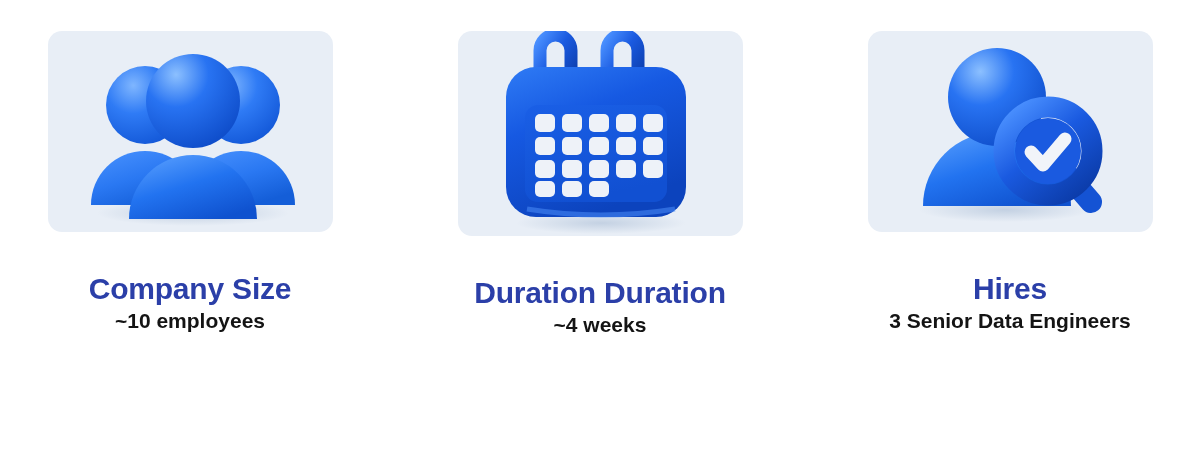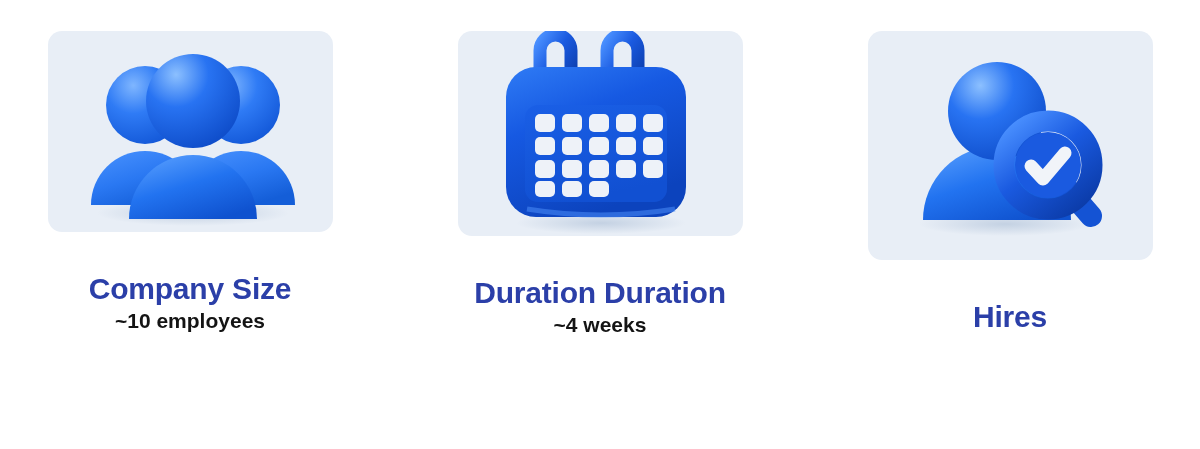--- a/index.html
+++ b/index.html
@@ -217,15 +217,16 @@
         <g>
           <path d="M160 138 L186 168" stroke="#1453d4" stroke-width="22" stroke-linecap="round"></path>
           <circle cx="143" cy="117" r="44" fill="none" stroke="url(#lensG)" stroke-width="21"></circle>
           <circle cx="143" cy="117" r="33" fill="#1a5ae0"></circle>
 
           <path d="M126 118 l12 13 l22 -26" stroke="#f1f4f9" stroke-width="13" stroke-linecap="round" stroke-linejoin="round" fill="none"></path>
         </g>
       </svg>
     </div>
     <div class="stat-title">Hires</div>
+    <div class="stat-value">3 Senior Data Engineers</div>
   </div>
 
 </div>
 
 </body></html>

